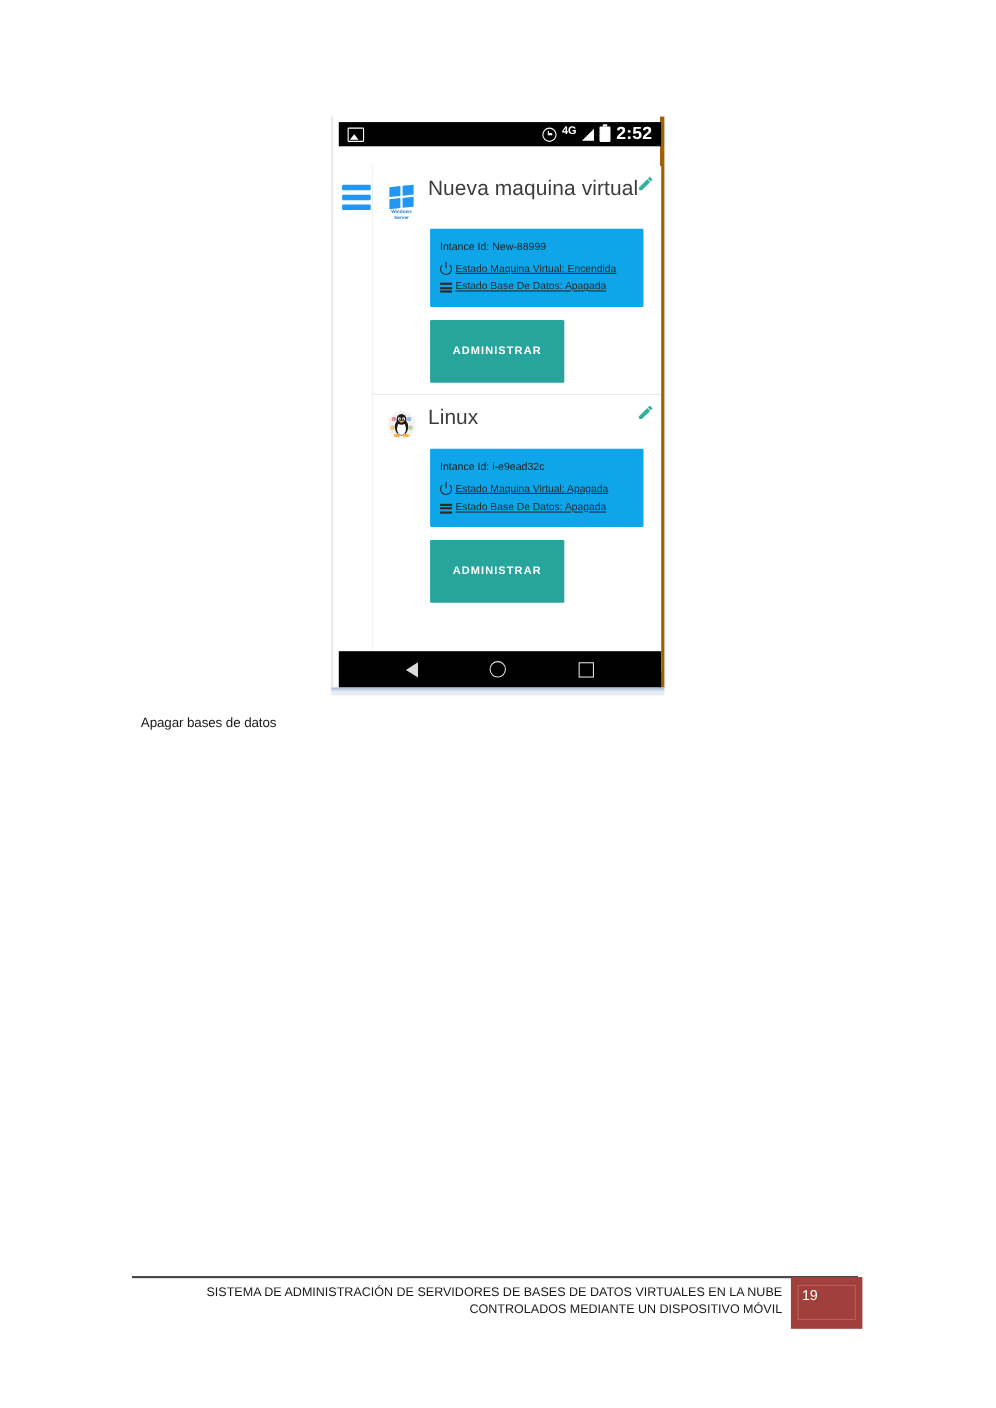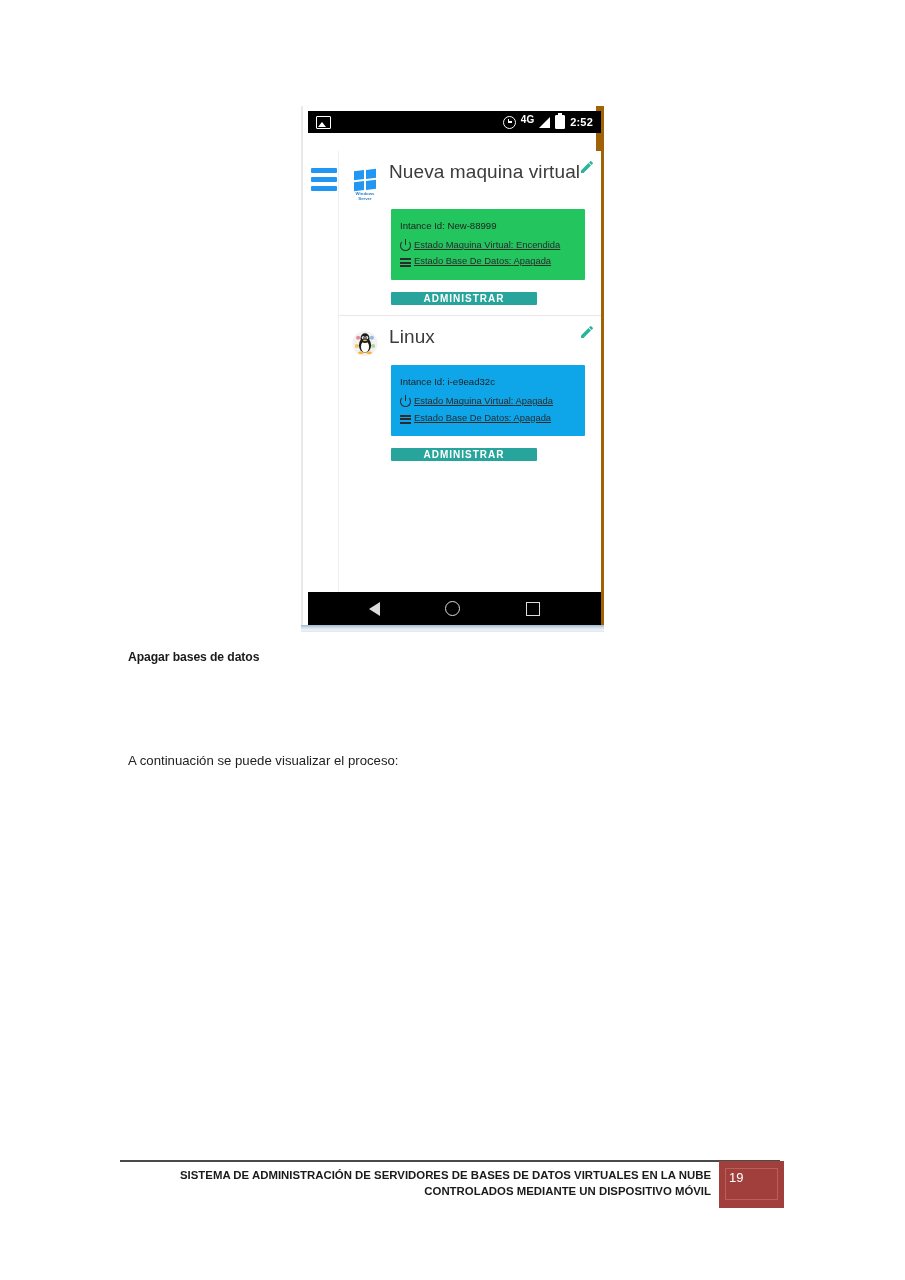--- a/index.html
+++ b/index.html
@@ -32,21 +32,21 @@
     width: 303px;
     height: 526px;
   }
   .phone {
     position: relative;
     width: 303px;
     height: 519px;
     background: #ffffff;
     box-sizing: border-box;
     border-left: 2px solid #e7eaec;
-    border-right: 8px solid #a16207;
+    border-right: 4px solid #a16207;
   }
   .phone-bezel-bottom {
     position: absolute;
     left: 0; top: 519px;
     width: 303px;
     height: 7px;
     background: linear-gradient(to bottom, #9fb8cf 0%, #cfdbe7 35%, #eef3f8 70%, #dfe7ef 100%);
   }
 
   
@@ -59,21 +59,21 @@
     display: flex;
     align-items: center;
     padding: 0 8px;
     box-sizing: border-box;
     color: #fff;
   }
   .sb-left { flex: 0 0 auto; display: flex; align-items: center; }
   .sb-spacer { flex: 1 1 auto; }
   .sb-right { flex: 0 0 auto; display: flex; align-items: center; gap: 5px; }
   .sb-time {
-    font-size: 11px;
+    font-size: 16px;
     font-weight: bold;
     letter-spacing: 0.2px;
     color: #fff;
   }
   .sb-4g {
     font-size: 10px;
     font-weight: bold;
     color: #fff;
     position: relative;
     top: -3px;
@@ -239,21 +239,21 @@
 
   
   .status-block {
     margin: 8px 16px 0 52px;
     padding: 10px 9px 12px 9px;
     color: #2a2a2a;
     font-size: 9.4px;
     line-height: 1.45;
     border-radius: 1px;
   }
-  .status-block.green { background: #22c55e; }
+  .status-block.green { background: #0ea5e9; }
   .status-block.red   { background: #0ea5e9; }
   .status-id {
     font-size: 9.6px;
     margin-bottom: 5px;
     color: #1f1f1f;
   }
   .status-row {
     display: block;
     margin-top: 3px;
     color: #2b2b2b;
@@ -296,22 +296,22 @@
   .admin-btn {
     display: block;
     margin: 12px 16px 0 52px;
     background: #27A49B;
     color: #ffffff;
     border: none;
     font-family: "Liberation Sans", sans-serif;
     font-size: 10px;
     letter-spacing: 1px;
     font-weight: bold;
-    padding: 1px 0;
-    width: 146px;
+    padding: 23px 0;
+    width: 122px;
     text-align: center;
     cursor: pointer;
     border-radius: 1px;
   }
 
   
   .navbar {
     position: absolute;
     left: 5px; top: 486px;
     width: 293px;
@@ -342,21 +342,21 @@
     cursor: pointer;
   }
 
   
   .doc-heading {
     position: absolute;
     left: 128px;
     top: 650px;
     width: 660px;
     font-size: 12.2px;
-    font-weight: bold;
+    font-weight: normal;
     color: #1a1a1a;
     letter-spacing: -0.1px;
   }
   .doc-p1 {
     position: absolute;
     left: 128px;
     top: 688px;
     width: 650px;
     font-size: 13.2px;
     line-height: 1.72;
@@ -381,21 +381,21 @@
     width: 660px;
     height: 2px;
     background: #4a4a4a;
   }
   .footer-text {
     position: absolute;
     left: 128px;
     top: 1167px;
     width: 583px;
     font-size: 11.4px;
-    font-weight: bold;
+    font-weight: normal;
     line-height: 1.42;
     color: #1a1a1a;
     text-align: right;
   }
   .footer-pagebox {
     position: absolute;
     left: 719px;
     top: 1161px;
     width: 65px;
     height: 47px;
@@ -541,21 +541,20 @@
         <span class="nav-back"></span>
         <span class="nav-home"></span>
         <span class="nav-recent"></span>
       </div>
 
     </div>
     <div class="phone-bezel-bottom"></div>
   </div>
 
   <div class="doc-heading">Apagar bases de datos</div>
-  <div class="doc-p2">A continuación se puede visualizar el proceso:</div>
 
   <div class="footer-rule"></div>
   <div class="footer-text">SISTEMA DE ADMINISTRACIÓN DE SERVIDORES DE BASES DE DATOS VIRTUALES EN LA NUBE CONTROLADOS MEDIANTE UN DISPOSITIVO MÓVIL</div>
   <div class="footer-pagebox">
     <div class="inner"></div>
     <div class="footer-pagenum">19</div>
   </div>
 
 </div>
 

